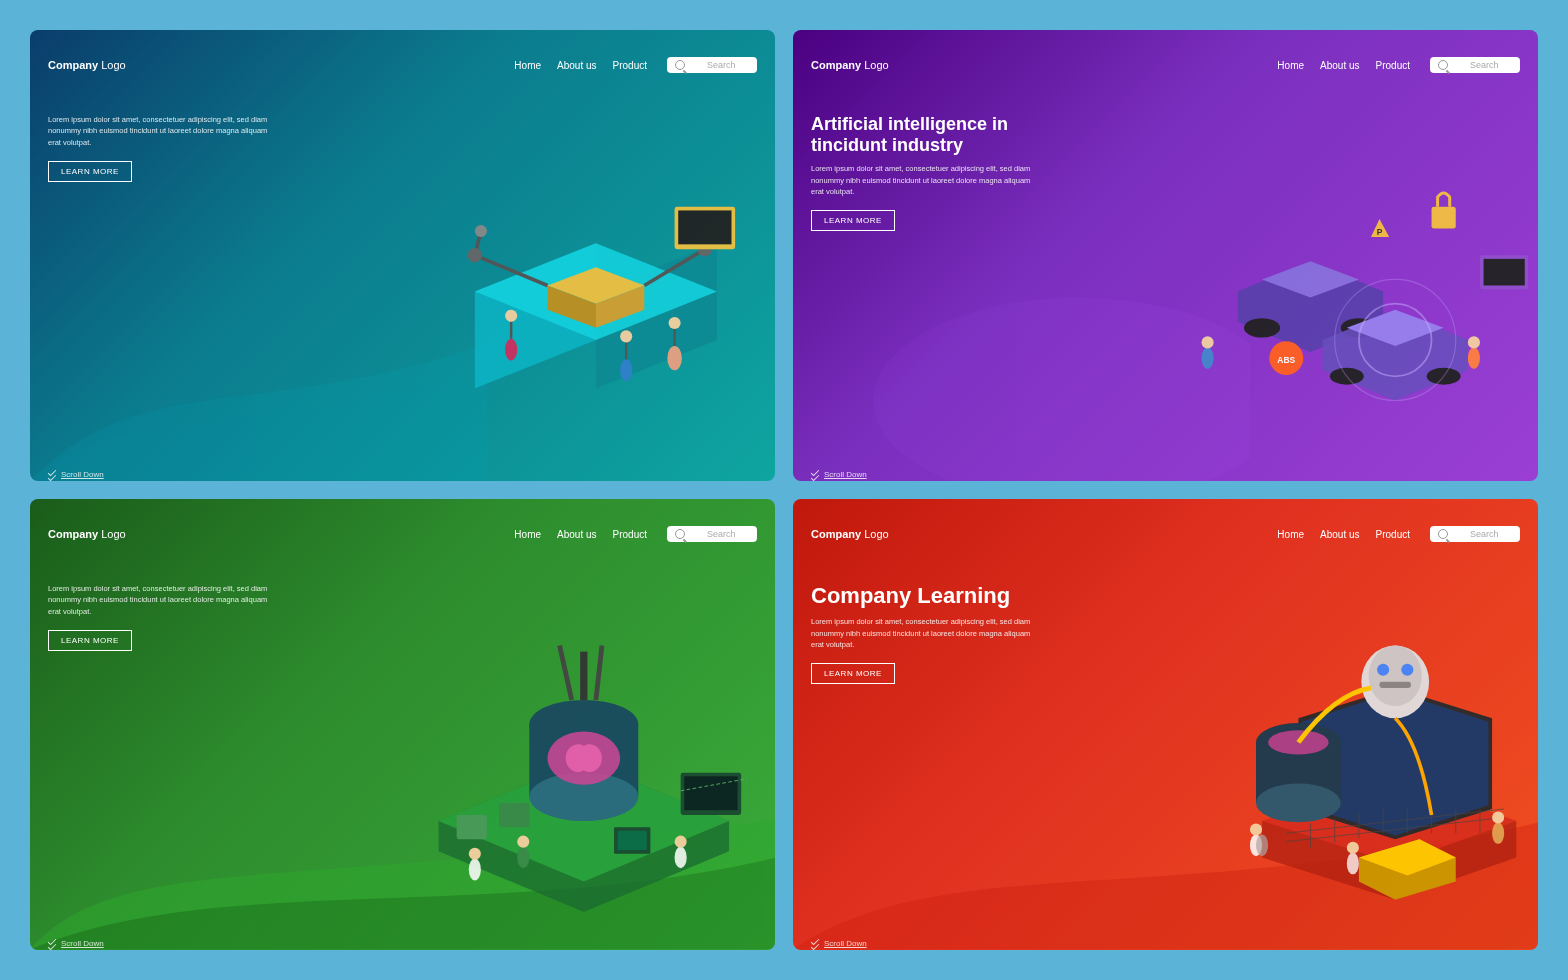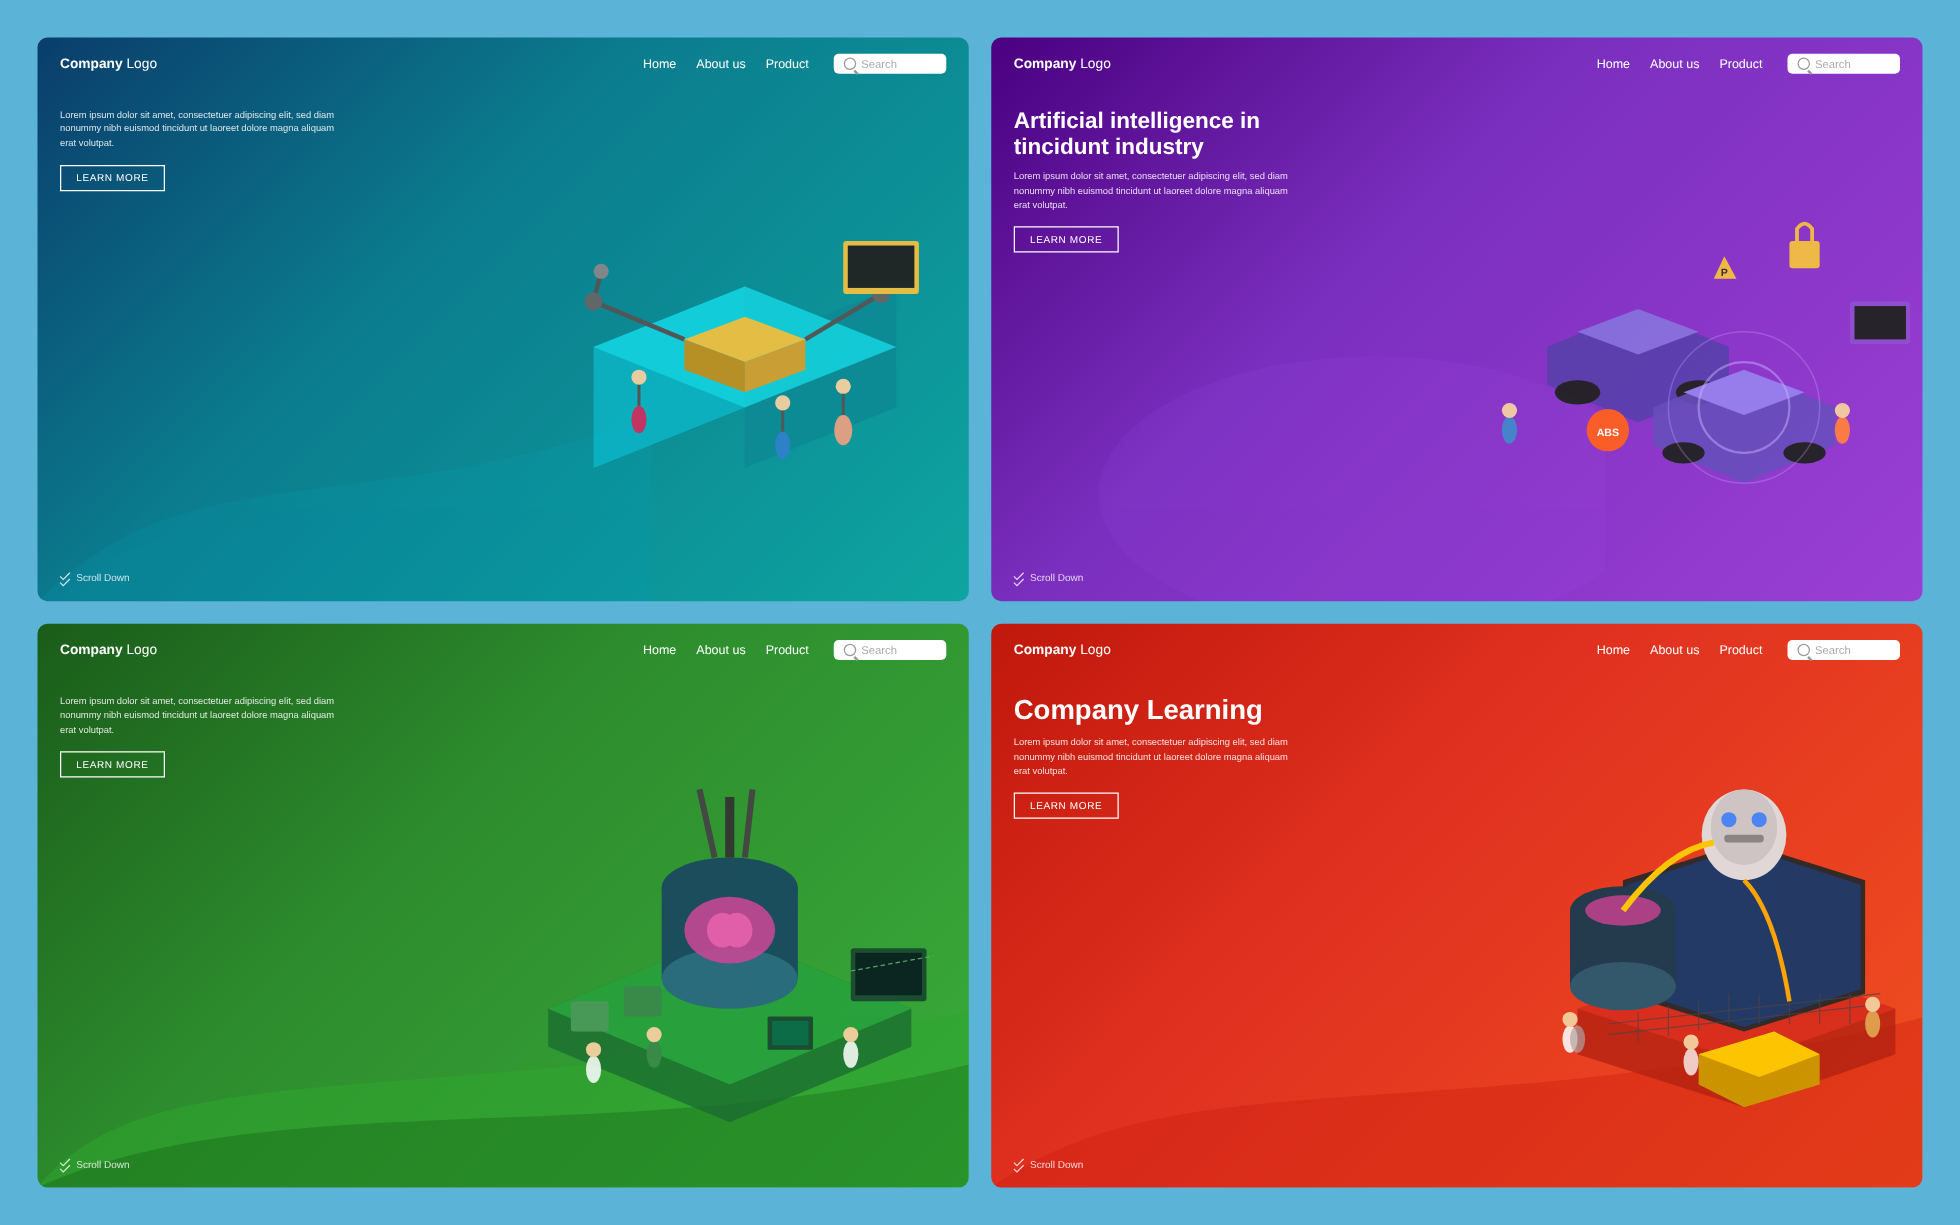--- a/index.html
+++ b/index.html
@@ -34,21 +34,21 @@
     
     .card-2 { background: linear-gradient(135deg, #4a0080 0%, #7b2fbe 40%, #9b3fd4 100%); }
     
     .card-3 { background: linear-gradient(135deg, #1a5c1a 0%, #2d8c2d 40%, #3aac3a 100%); }
     
     .card-4 { background: linear-gradient(135deg, #c0180c 0%, #e03020 40%, #f05020 100%); }
 
     .navbar {
       display: flex;
       align-items: center;
-      padding: 13px 18px;
+      padding: 27px 18px;
       gap: 20px;
       position: relative;
       z-index: 10;
     }
     .nav-logo {
       color: white;
       font-size: 11px;
       font-weight: bold;
       margin-right: auto;
       white-space: nowrap;
@@ -64,21 +64,21 @@
       text-decoration: none;
       white-space: nowrap;
       cursor: pointer;
     }
     .search-box {
       display: flex;
       align-items: center;
       background: white;
       border-radius: 4px;
       padding: 3px 8px;
-      gap: 4px;
+      gap: 22px;
       min-width: 90px;
     }
     .search-icon-small {
       width: 10px;
       height: 10px;
       border: 1.5px solid #999;
       border-radius: 50%;
       position: relative;
       flex-shrink: 0;
     }
@@ -124,27 +124,28 @@
       color: white;
       padding: 5px 12px;
       font-size: 8px;
       font-weight: normal;
       cursor: pointer;
       letter-spacing: 0.5px;
       background: transparent;
     }
     .scroll-down {
       position: absolute;
-      bottom: 14px;
+      bottom: 2px;
       left: 18px;
       display: flex;
       align-items: center;
       gap: 5px;
       color: rgba(255,255,255,0.8);
       font-size: 8px;
+      text-decoration: underline;
     }
     .chevrons {
       display: flex;
       flex-direction: column;
       gap: 1px;
     }
     .chevron {
       width: 8px;
       height: 4px;
       border-left: 1.5px solid rgba(255,255,255,0.8);

